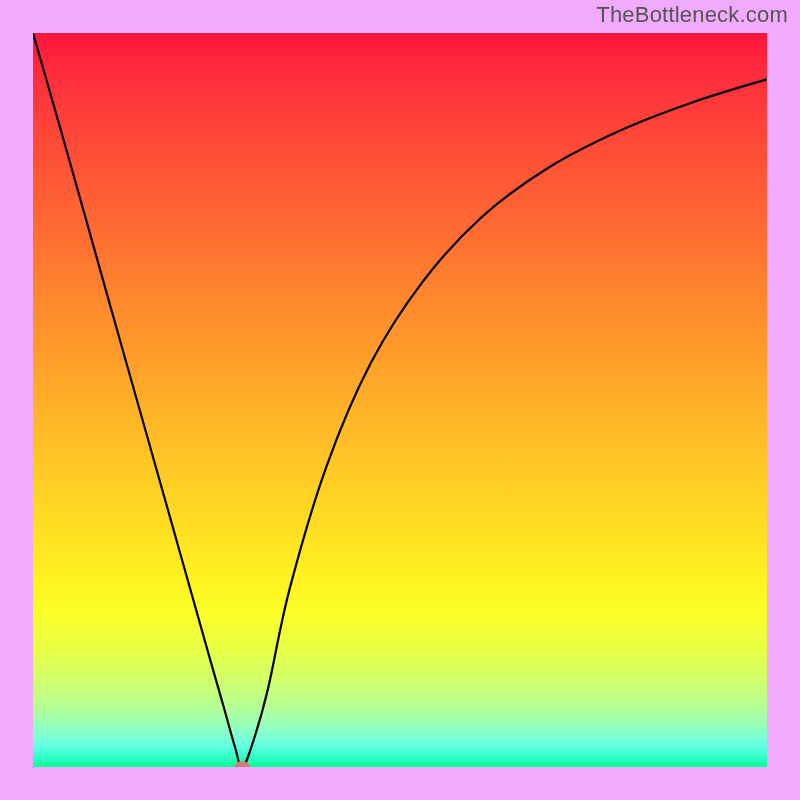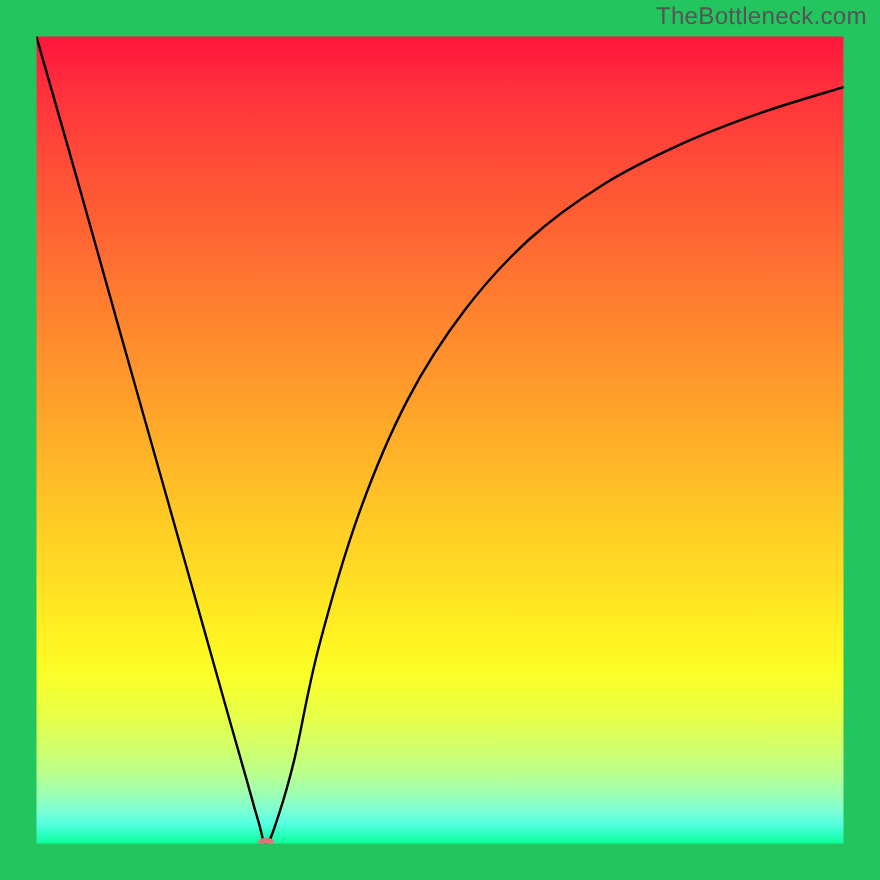--- a/index.html
+++ b/index.html
@@ -8,21 +8,21 @@
     width: 800px;
     height: 800px;
     overflow: hidden;
     font-family: Arial, Helvetica, sans-serif;
     background: #ffffff;
   }
   .frame {
     position: relative;
     width: 800px;
     height: 800px;
-    background: #22c55e;
+    background: #f0abfc;
     box-sizing: border-box;
   }
   .watermark {
     position: absolute;
     top: 2px;
     right: 12px;
     color: #555555;
     font-size: 22px;
     font-weight: 400;
     letter-spacing: 0.2px;

